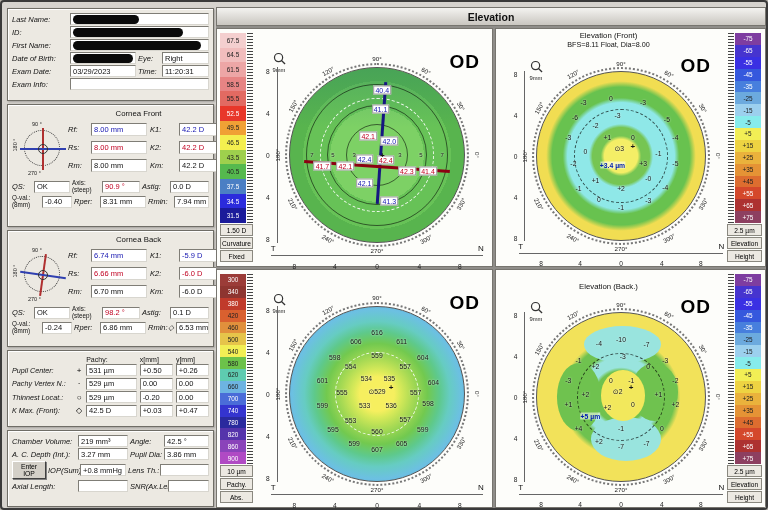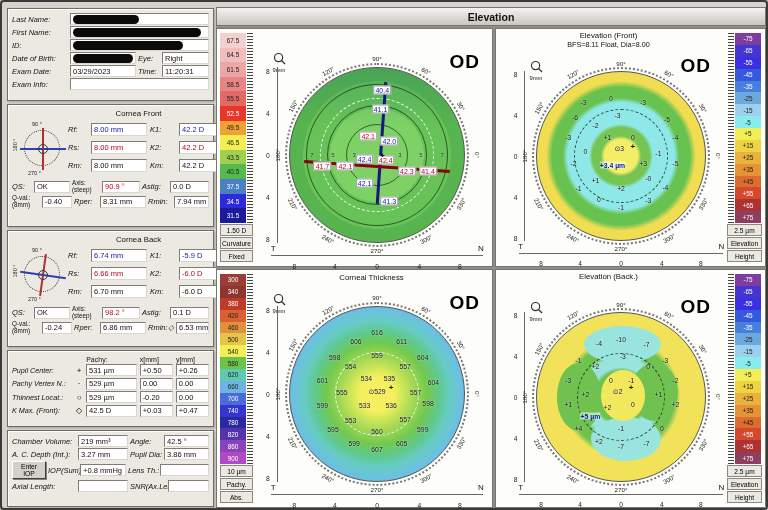--- a/index.html
+++ b/index.html
@@ -110,29 +110,29 @@
 <div class="screen">
 
   <div class="panel" id="patient">
     <div class="frow">
       <span class="flbl" style="width:56px">Last Name:</span>
       <span class="inp grow">
           <span class="redact" style="width:66px"></span>
         </span>
     </div>
     <div class="frow">
+      <span class="flbl" style="width:56px">ID:</span>
+      <span class="inp grow">
+          <span class="redact" style="width:110px"></span>
+        </span>
+    </div>
+    <div class="frow">
       <span class="flbl" style="width:56px">First Name:</span>
       <span class="inp grow">
           <span class="redact" style="width:128px"></span>
-        </span>
-    </div>
-    <div class="frow">
-      <span class="flbl" style="width:56px">ID:</span>
-      <span class="inp grow">
-          <span class="redact" style="width:110px"></span>
         </span>
     </div>
     <div class="frow">
       <span class="flbl" style="width:56px">Date of Birth:</span>
       <span class="inp" style="width:66px">
           <span class="redact" style="width:60px"></span>
         </span>
       <span class="flbl" style="width:22px">Eye:</span>
       <span class="inp grow">Right</span>
     </div>
@@ -542,21 +542,20 @@
             <div class="scell" style="background: rgb(85, 52, 171); color: rgb(255, 255, 255);">820</div>
             <div class="scell" style="background: rgb(138, 67, 186); color: rgb(255, 255, 255);">860</div>
             <div class="scell" style="background: rgb(176, 74, 196); color: rgb(255, 255, 255);">900</div>
           </div>
         <div>
             <div class="sfoot">10 µm</div>
             <div class="sfoot">Pachy.</div>
             <div class="sfoot">Abs.</div>
           </div>
       </div>
-      <div class="mtitle" style="top:3px; left:40px; right:6px">Corneal Thickness</div>
       <div class="od" style="right:12px; top:22px">OD</div>
       <div class="zoomicon" style="left:52px; top:22px">
         <svg width="13" height="13" viewBox="0 0 14 14">
             <circle cx="6" cy="6" r="4.4" fill="none" stroke="#333" stroke-width="1.3"></circle>
             <line x1="9.4" y1="9.4" x2="13" y2="13" stroke="#333" stroke-width="1.4"></line>
           </svg>
         <span class="zl">9mm</span>
       </div>
       <div class="circlewrap" style="left:72px; top:36px; width:176px; height:176px">
         <div class="vline"></div>
@@ -622,21 +621,21 @@
             <span class="axnum" style="left: 50%; top: 113%;">0</span>
             <span class="axnum" style="left: 74%; top: 113%;">4</span>
             <span class="axnum" style="left: 97%; top: 113%;">8</span>
           </div>
         <span class="tn" style="left:-9%; top:103%">T</span>
         <span class="tn" style="left:109%; top:103%">N</span>
       </div>
     </div>
 
     <div class="quad" id="qBR">
-      <div class="mtitle" style="top:2px; left:6px; right:50px">Elevation (Back.)</div>
+      <div class="mtitle" style="top:12px; left:6px; right:50px">Elevation (Back.)</div>
       <div class="od" style="right:54px; top:26px">OD</div>
       <div class="zoomicon" style="left:30px; top:30px">
         <svg width="13" height="13" viewBox="0 0 14 14">
             <circle cx="6" cy="6" r="4.4" fill="none" stroke="#333" stroke-width="1.3"></circle>
             <line x1="9.4" y1="9.4" x2="13" y2="13" stroke="#333" stroke-width="1.4"></line>
           </svg>
         <span class="zl">9mm</span>
       </div>
       <div class="circlewrap" style="left:40px; top:42px; width:170px; height:170px">
         <div class="vline"></div>

